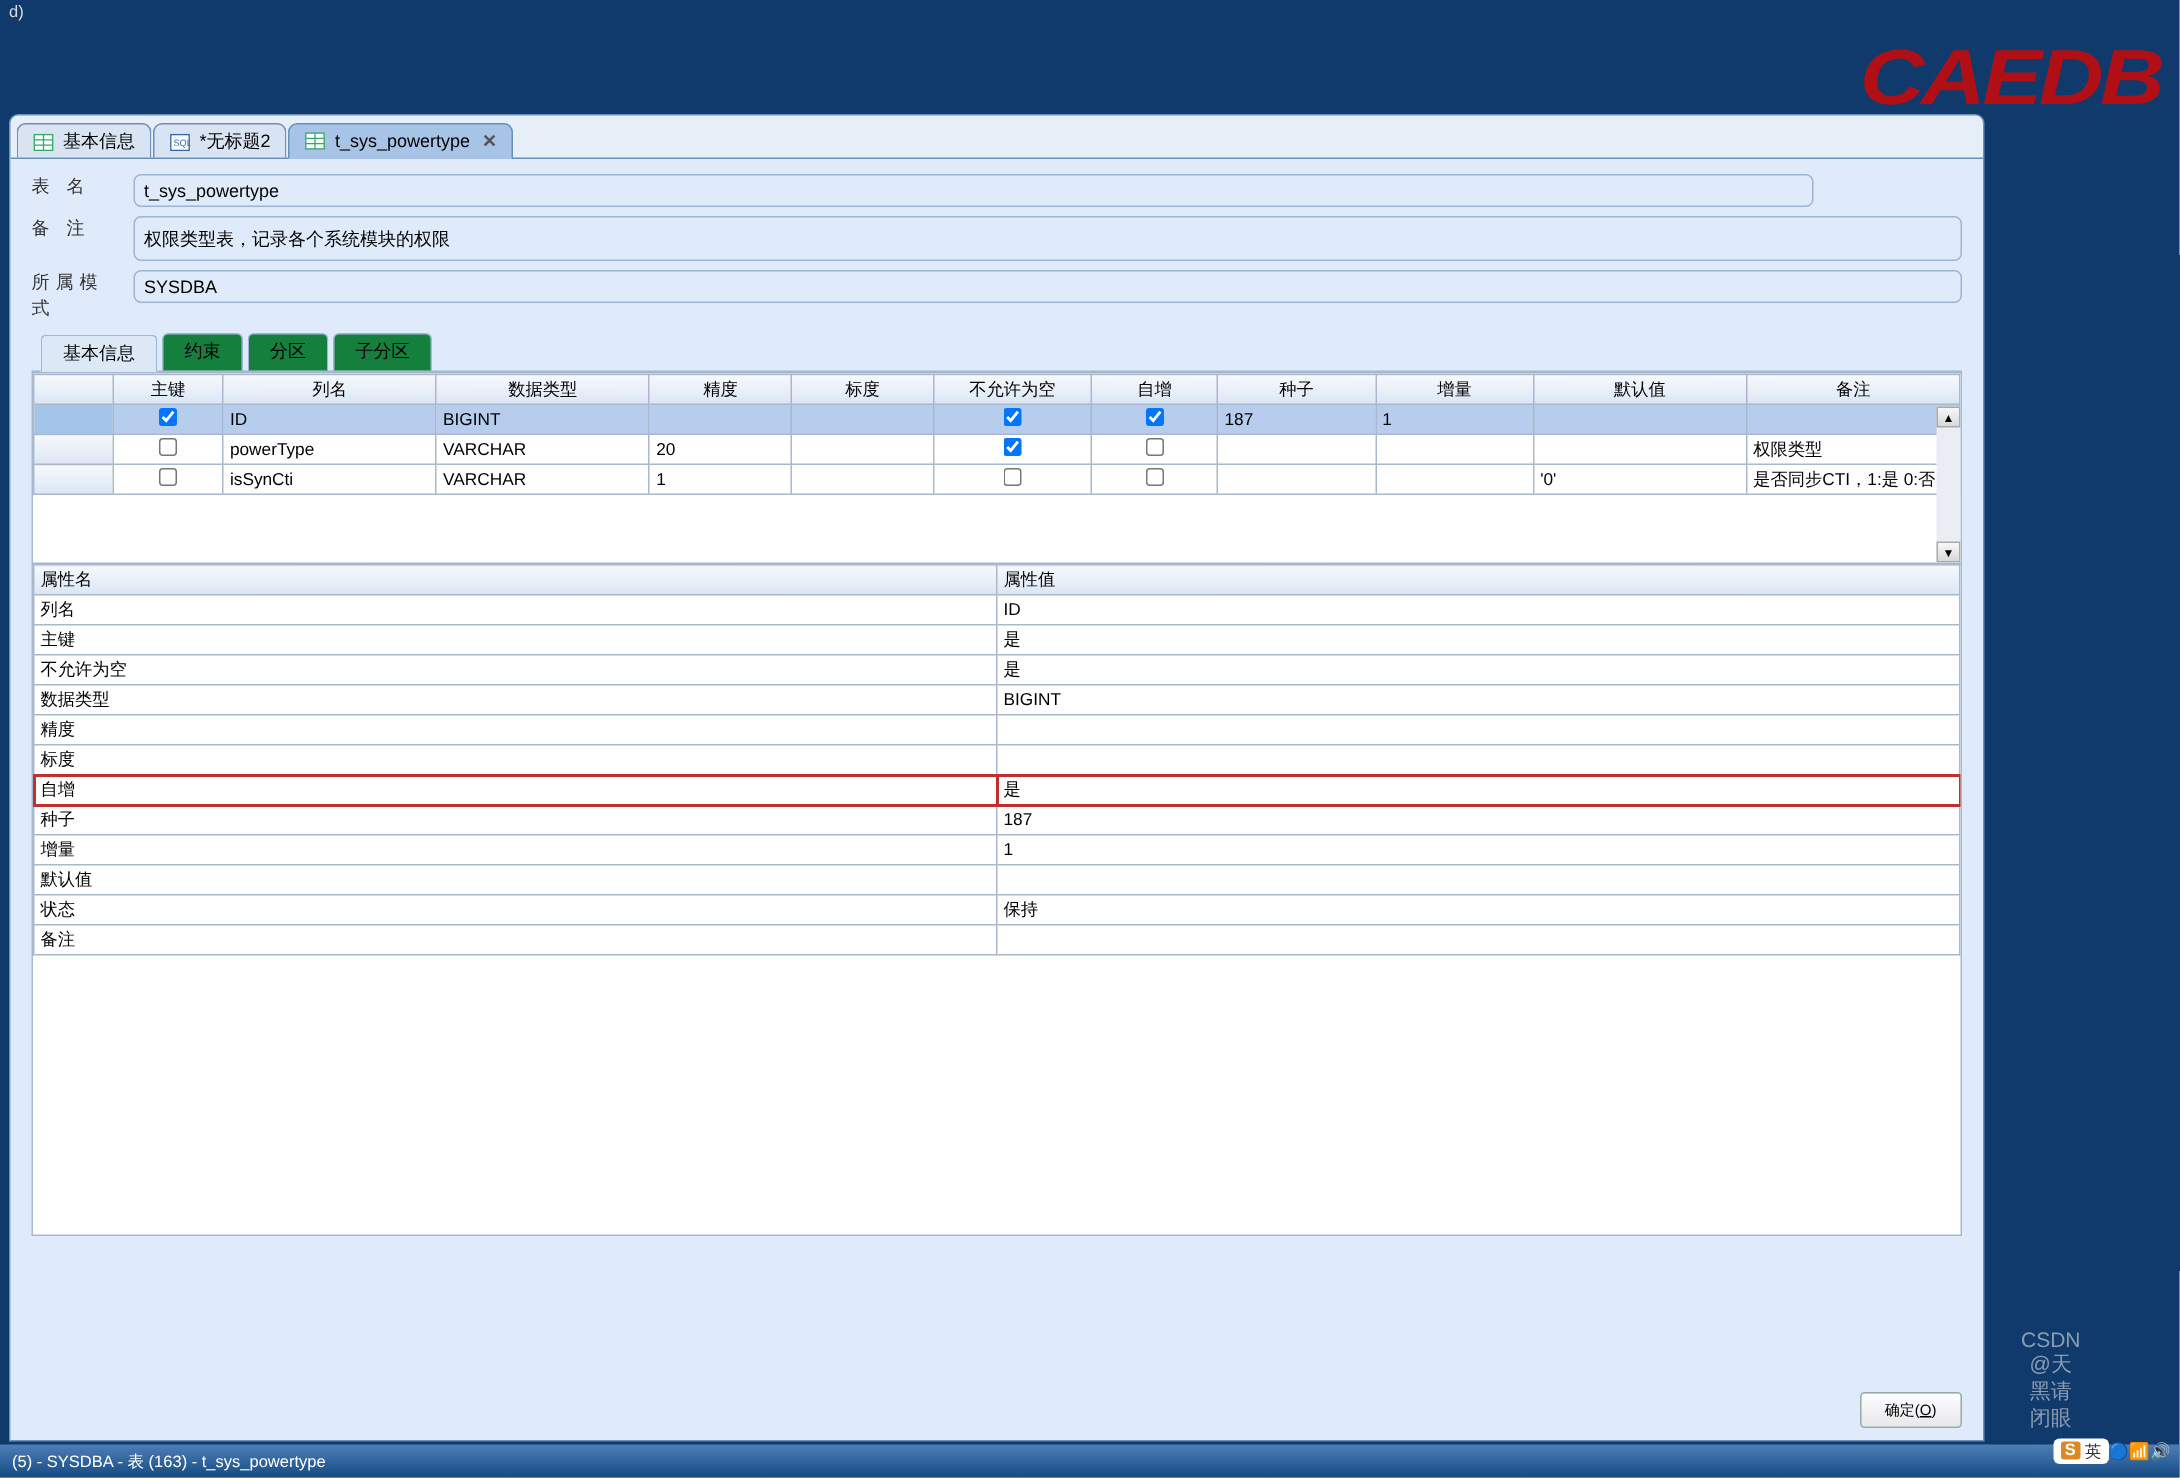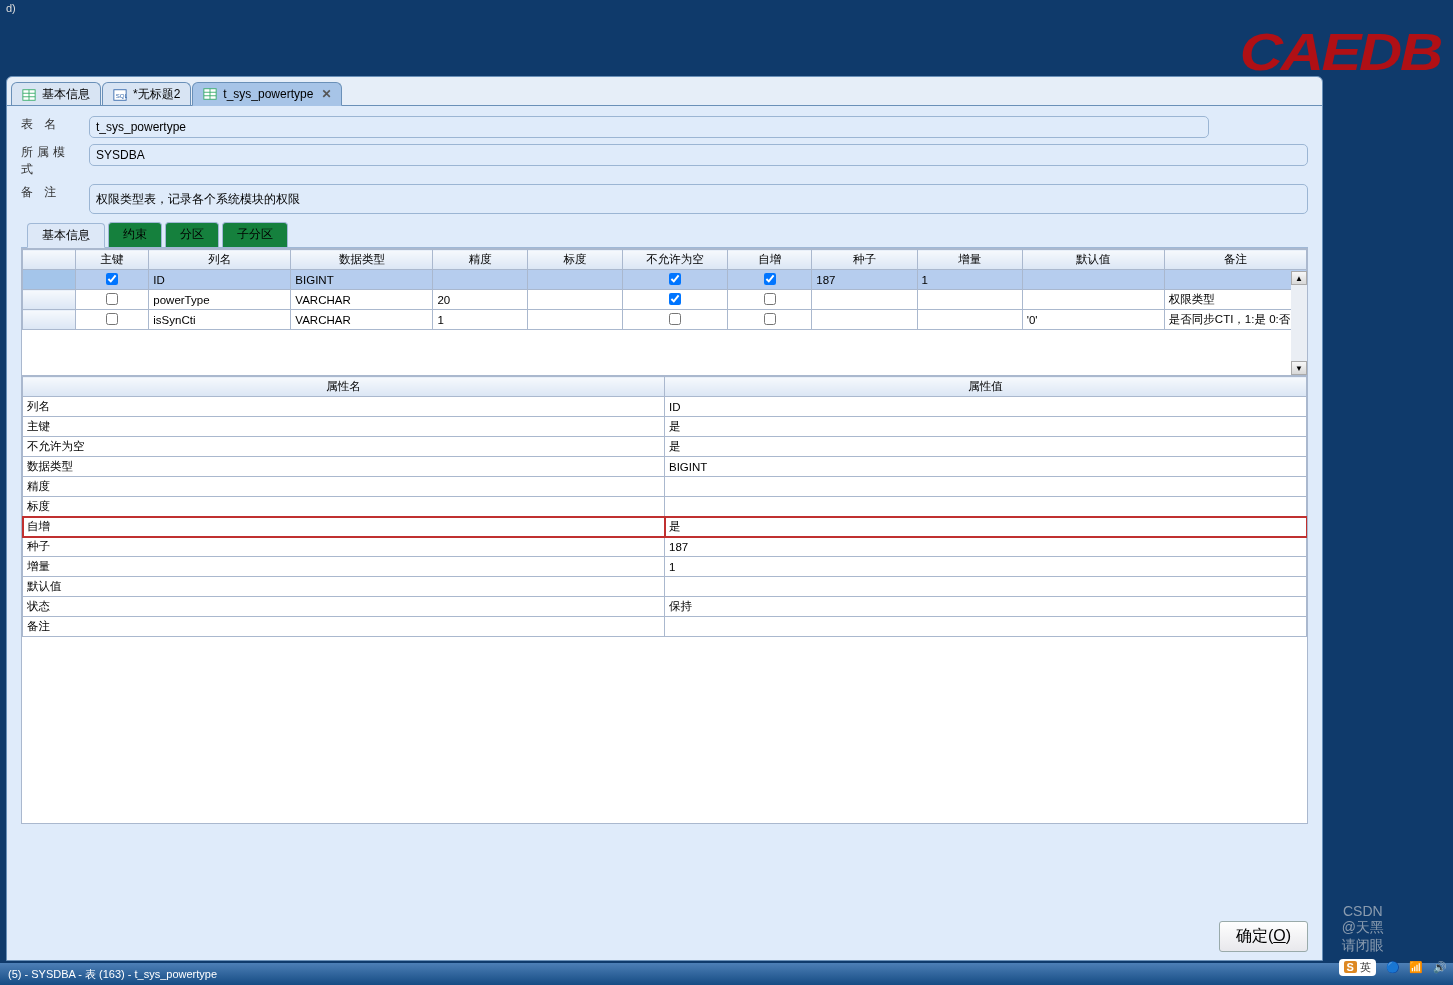--- a/index.html
+++ b/index.html
@@ -39,31 +39,31 @@
     .grid .rowhead.sel { background: #a4c5ea; }
     .grid tr.selected td { background: #b6cdee; }
     .grid .chk { text-align: center; }
     .grid input[type=checkbox] { margin: auto; width: 12px; height: 12px; }
     .scrollbar-v { position: absolute; right: 0; top: 22px; bottom: 0; width: 16px; background: #eaeef4; display: flex; flex-direction: column; justify-content: space-between; }
     .sbtn { height: 14px; background: linear-gradient(#f8f8f8,#d8d8d8); border: 1px solid #aaa; display: flex; align-items: center; justify-content: center; font-size: 8px; cursor: pointer; }
 
     .propgrid { border: 1px solid #aab8ce; border-top: none; background: #fff; height: 448px; overflow: auto; }
     .pg { width: 100%; border-collapse: collapse; font-size: 11.5px; }
     .pg th, .pg td { border: 1px solid #aab8ce; padding: 2px 4px; height: 20px; text-align: left; }
-    .pg th { background: linear-gradient(#f6f9fd,#dbe6f4); font-weight: normal; text-align: center; }
+    .pg th { background: linear-gradient(#f6f9fd,#dbe6f4); font-weight: normal; text-align: left; }
     .pg tr.highlight td { outline: 2px solid #c03030; outline-offset: -1px; }
     .pg .namecol { width: 50%; }
 
     .footerbar { position: absolute; right: 14px; bottom: 8px; }
-    .btn { border: 1px solid #9aa; background: linear-gradient(#fefefe,#e8e8ec); border-radius: 3px; padding: 4px 16px; font-size: 16px; cursor: pointer; }
+    .btn { border: 1px solid #9aa; background: linear-gradient(#fefefe,#e8e8ec); border-radius: 3px; padding: 4px 16px; font-size: 10px; cursor: pointer; }
     .btn .u { text-decoration: underline; }
 
     .statusbar { position: absolute; left: 0; right: 0; bottom: 0; height: 22px; background: linear-gradient(#4d7fb6,#154b83); color: #fff; font-size: 11px; padding: 3px 8px; display: flex; align-items: center; }
 
-    .tray { position: absolute; right: 6px; bottom: 0; height: 36px; display: flex; align-items: center; gap: 10px; color: #888; font-size: 11px; text-align: center; }
+    .tray { position: absolute; right: 6px; bottom: 0; height: 36px; display: flex; align-items: center; gap: 0; color: #888; font-size: 11px; text-align: center; }
     .tray .watermark { color: rgba(220,220,220,0.6); font-size: 14px; position: absolute; right: 60px; bottom: 30px; }
     .ime { background: #fff; border-radius: 4px; padding: 1px 5px; display: flex; align-items: center; gap: 3px; color: #333; }
     .ime .s { background: #d82; color: #fff; border-radius: 2px; padding: 0 3px; font-weight: bold; }
 
     svg.ic { width: 14px; height: 14px; }
   </style>
 </head>
 <body>
 
 <div class="topbar">
@@ -106,26 +106,26 @@
         <span class="close">✕</span>
       </div>
     </div>
   <div class="content">
 
     <div class="form-row">
       <div class="form-label">表  名</div>
       <div class="form-input w-half">t_sys_powertype</div>
     </div>
     <div class="form-row">
+      <div class="form-label">备  注</div>
+      <div class="form-input w-full h-30">权限类型表，记录各个系统模块的权限</div>
+    </div>
+    <div class="form-row">
       <div class="form-label">所属模式</div>
       <div class="form-input w-full">SYSDBA</div>
-    </div>
-    <div class="form-row">
-      <div class="form-label">备  注</div>
-      <div class="form-input w-full h-30">权限类型表，记录各个系统模块的权限</div>
     </div>
 
     <div class="subtabs" id="subtabs">
         <div class="subtab active">基本信息</div>
         <div class="subtab">约束</div>
         <div class="subtab">分区</div>
         <div class="subtab">子分区</div>
       </div>
 
     <div class="grid-wrap">

